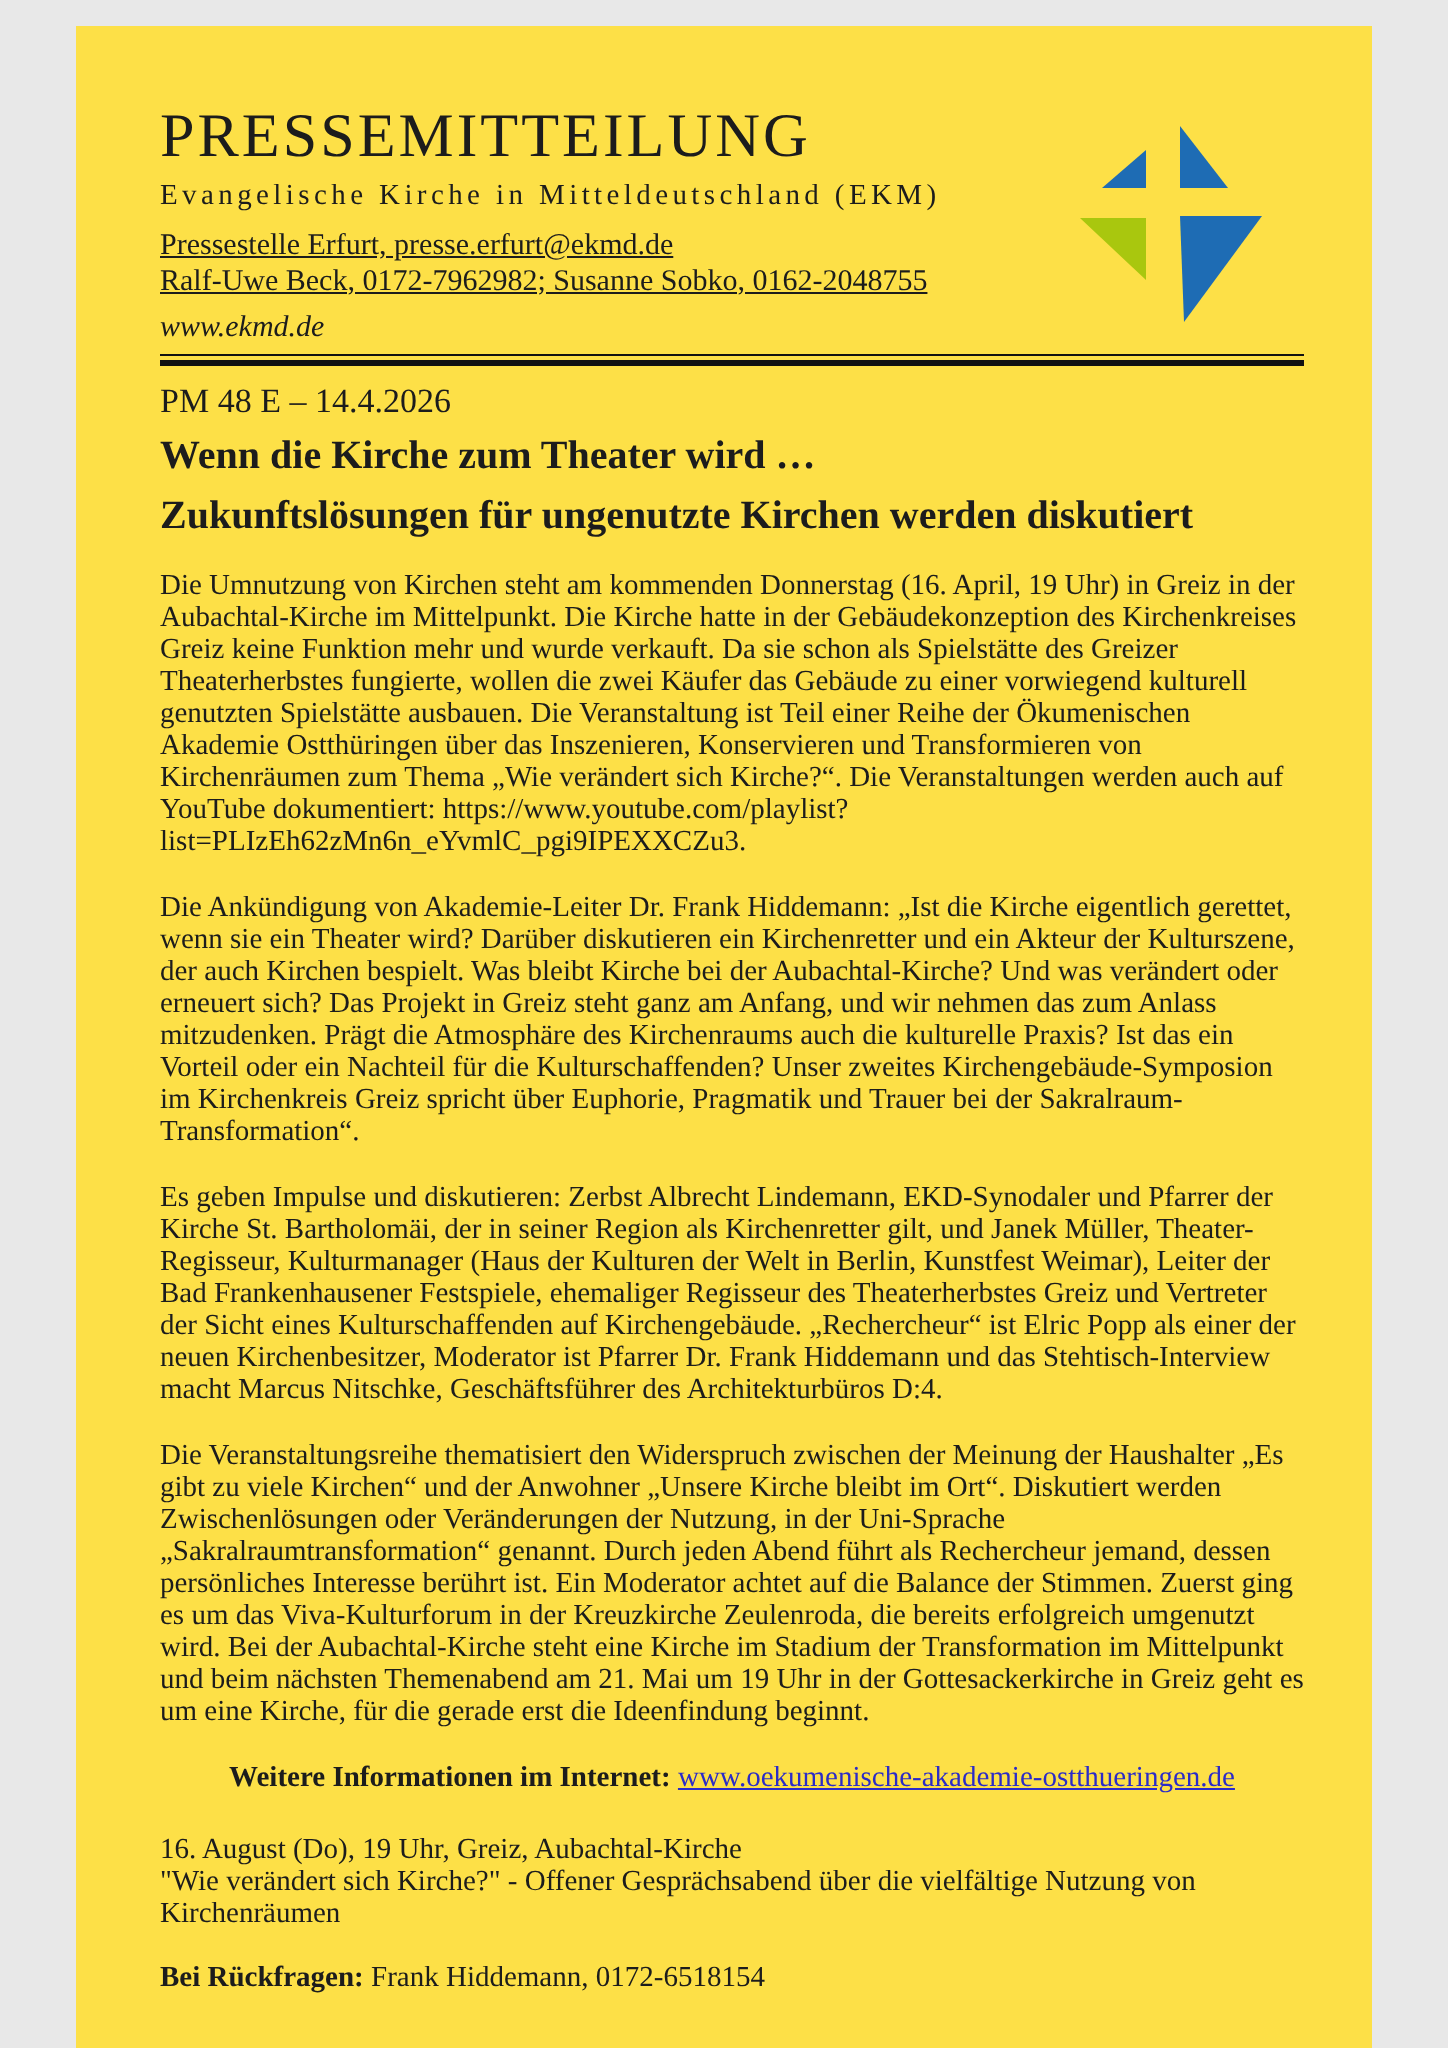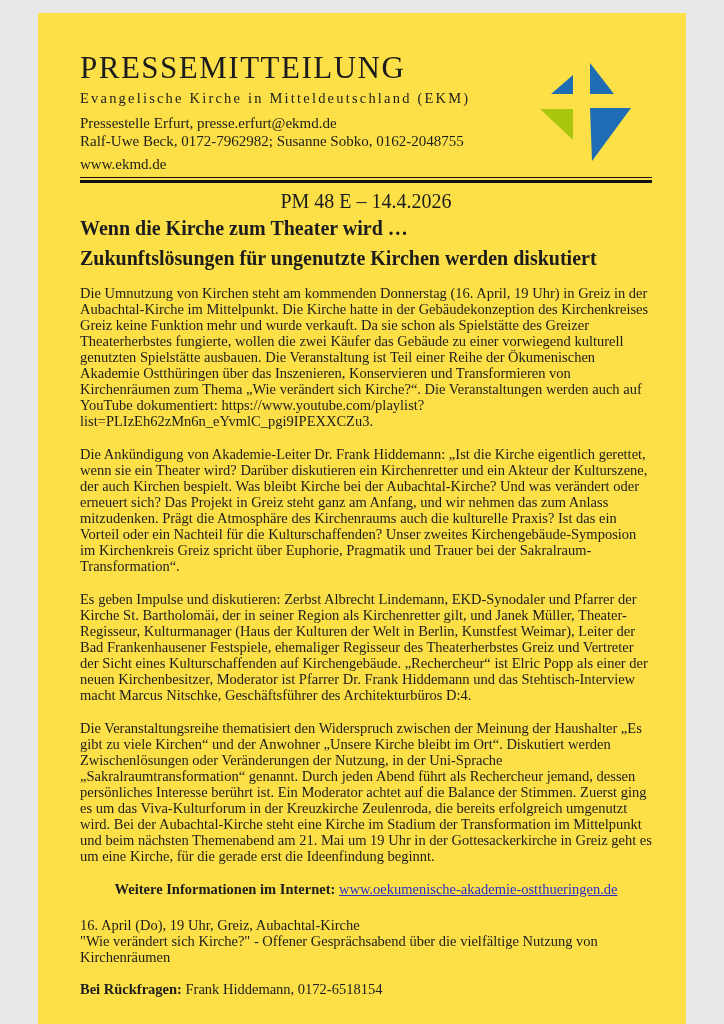--- a/index.html
+++ b/index.html
@@ -27,46 +27,48 @@
   .doc-subtitle {
     margin-top: 4px;
     font-size: 14.5px;
     letter-spacing: 2.2px;
     line-height: 19px;
   }
   .contact-block {
     margin-top: 7px;
     font-size: 15px;
     line-height: 17.5px;
+    text-decoration: underline;
   }
   .contact-block + .contact-block { margin-top: 6px; }
   .website-line {
     margin-top: 6px;
     font-size: 15px;
     line-height: 17.5px;
+    font-style: italic;
   }
   .divider-rule {
     margin-top: 3px;
     height: 2px;
     border-top: 1px solid #111;
     border-bottom: 3px solid #111;
   }
   .logo-box {
     position: absolute;
     left: 500px;
     top: 50px;
     width: 96px;
     height: 102px;
   }
 
   
   .pm-reference {
     margin-top: 8px;
-    text-align: center;
-    font-size: 20px;
+    text-align: left;
+    font-size: 17px;
     line-height: 20px;
   }
   .headline {
     margin: 4px 0 0 0;
     font-size: 20px;
     font-weight: bold;
     line-height: 26px;
   }
 
   
@@ -127,20 +129,20 @@
     <h2 class="headline">Zukunftslösungen für ungenutzte Kirchen werden diskutiert</h2>
 
     <p class="body-paragraph first">Die Umnutzung von Kirchen steht am kommenden Donnerstag (16. April, 19 Uhr) in Greiz in der Aubachtal-Kirche im Mittelpunkt. Die Kirche hatte in der Gebäudekonzeption des Kirchenkreises Greiz keine Funktion mehr und wurde verkauft. Da sie schon als Spielstätte des Greizer Theaterherbstes fungierte, wollen die zwei Käufer das Gebäude zu einer vorwiegend kulturell genutzten Spielstätte ausbauen. Die Veranstaltung ist Teil einer Reihe der Ökumenischen Akademie Ostthüringen über das Inszenieren, Konservieren und Transformieren von Kirchenräumen zum Thema „Wie verändert sich Kirche?“. Die Veranstaltungen werden auch auf YouTube dokumentiert: https://www.youtube.com/playlist?list=PLIzEh62zMn6n_eYvmlC_pgi9IPEXXCZu3.</p>
     <p class="body-paragraph">Die Ankündigung von Akademie-Leiter Dr. Frank Hiddemann: „Ist die Kirche eigentlich gerettet, wenn sie ein Theater wird? Darüber diskutieren ein Kirchenretter und ein Akteur der Kulturszene, der auch Kirchen bespielt. Was bleibt Kirche bei der Aubachtal-Kirche? Und was verändert oder erneuert sich? Das Projekt in Greiz steht ganz am Anfang, und wir nehmen das zum Anlass mitzudenken. Prägt die Atmosphäre des Kirchenraums auch die kulturelle Praxis? Ist das ein Vorteil oder ein Nachteil für die Kulturschaffenden? Unser zweites Kirchengebäude-Symposion im Kirchenkreis Greiz spricht über Euphorie, Pragmatik und Trauer bei der Sakralraum-Transformation“.</p>
     <p class="body-paragraph">Es geben Impulse und diskutieren: Zerbst Albrecht Lindemann, EKD-Synodaler und Pfarrer der Kirche St. Bartholomäi, der in seiner Region als Kirchenretter gilt, und Janek Müller, Theater-Regisseur, Kulturmanager (Haus der Kulturen der Welt in Berlin, Kunstfest Weimar), Leiter der Bad Frankenhausener Festspiele, ehemaliger Regisseur des Theaterherbstes Greiz und Vertreter der Sicht eines Kulturschaffenden auf Kirchengebäude. „Rechercheur“ ist Elric Popp als einer der neuen Kirchenbesitzer, Moderator ist Pfarrer Dr. Frank Hiddemann und das Stehtisch-Interview macht Marcus Nitschke, Geschäftsführer des Architekturbüros D:4.</p>
     <p class="body-paragraph">Die Veranstaltungsreihe thematisiert den Widerspruch zwischen der Meinung der Haushalter „Es gibt zu viele Kirchen“ und der Anwohner „Unsere Kirche bleibt im Ort“. Diskutiert werden Zwischenlösungen oder Veränderungen der Nutzung, in der Uni-Sprache „Sakralraumtransformation“ genannt. Durch jeden Abend führt als Rechercheur jemand, dessen persönliches Interesse berührt ist. Ein Moderator achtet auf die Balance der Stimmen. Zuerst ging es um das Viva-Kulturforum in der Kreuzkirche Zeulenroda, die bereits erfolgreich umgenutzt wird. Bei der Aubachtal-Kirche steht eine Kirche im Stadium der Transformation im Mittelpunkt und beim nächsten Themenabend am 21. Mai um 19 Uhr in der Gottesackerkirche in Greiz geht es um eine Kirche, für die gerade erst die Ideenfindung beginnt.</p>
 
     <p class="more-info"><b>Weitere Informationen im Internet: </b><a class="doc-link" style="color: rgb(43, 43, 200);">www.oekumenische-akademie-ostthueringen.de</a></p>
 
     <div class="schedule">
-      <div>16. April (Do), 19 Uhr, Greiz, Aubachtal-Kirche</div>
+      <div>16. August (Do), 19 Uhr, Greiz, Aubachtal-Kirche</div>
       <div>"Wie verändert sich Kirche?" - Offener Gesprächsabend über die vielfältige Nutzung von Kirchenräumen</div>
     </div>
 
     <p class="inquiries"><b>Bei Rückfragen: </b><span>Frank Hiddemann, 0172-6518154</span></p>
 
   </div>
 </div>
 
 </body></html>

